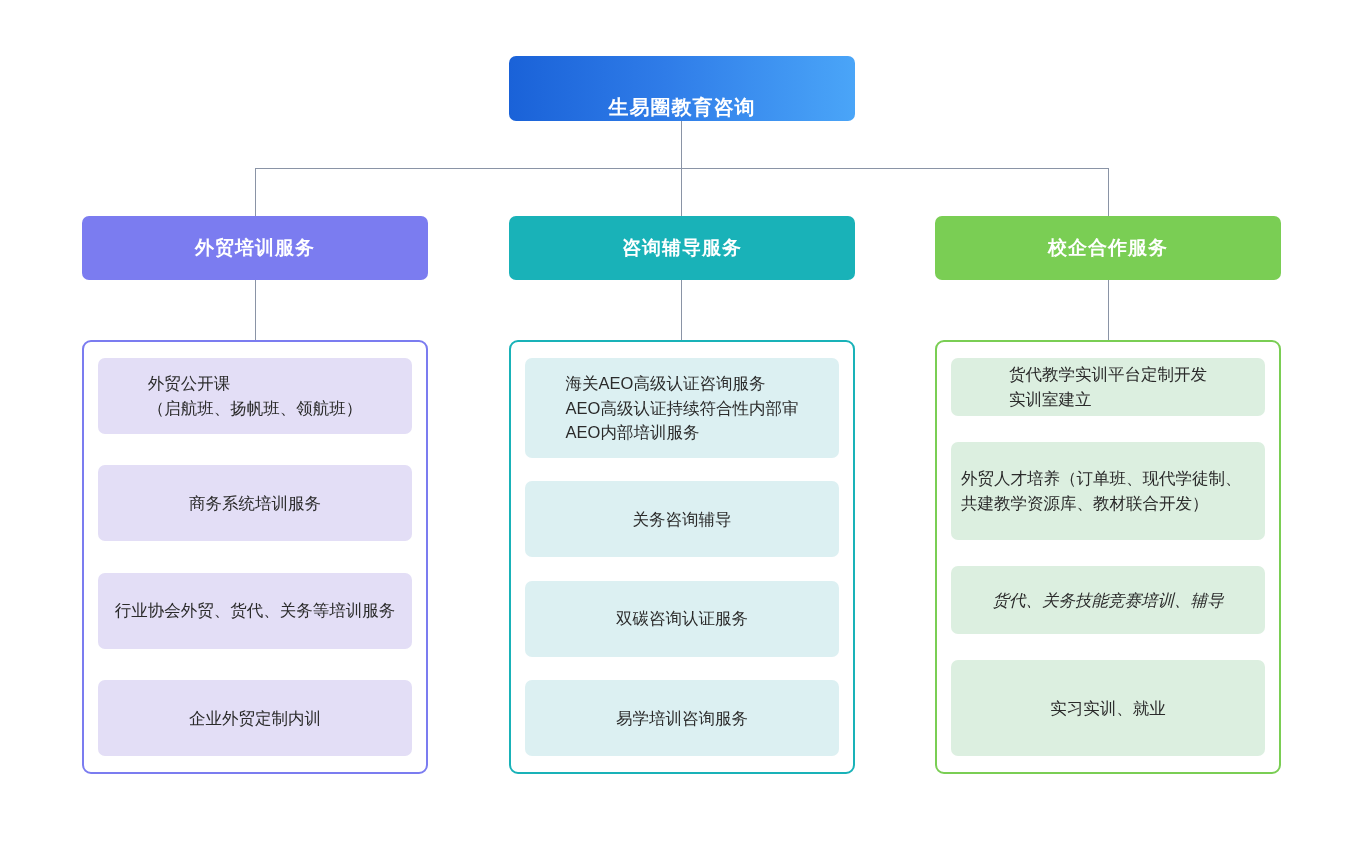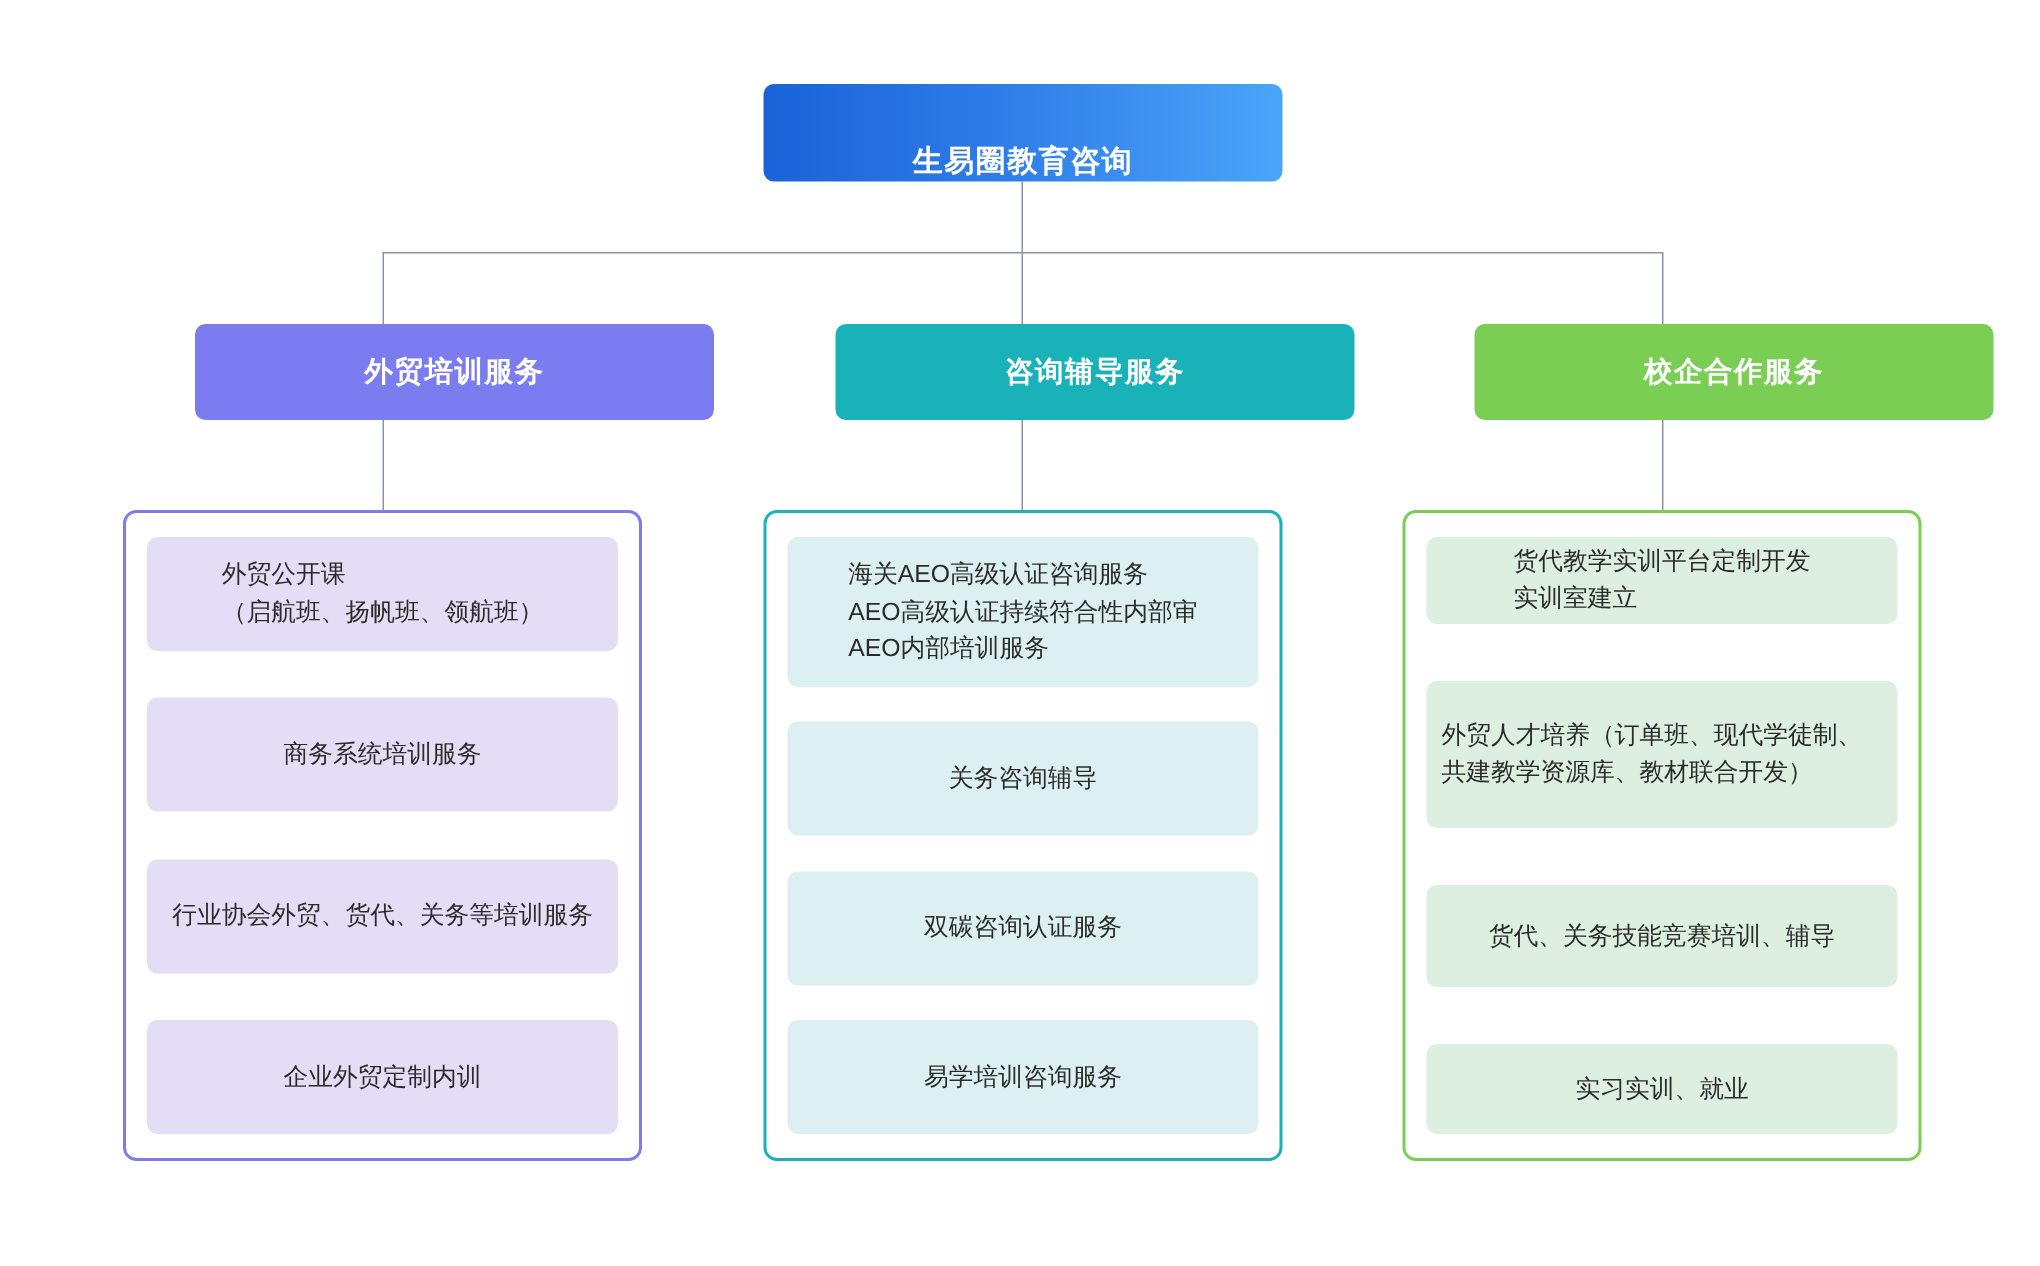--- a/index.html
+++ b/index.html
@@ -50,21 +50,20 @@
     font-weight: bold;
     letter-spacing: 1px;
   }
 
   
   .column {
     position: absolute;
     top: 216px;
     width: 346px;
     z-index: 3;
-    margin-left: 48px;
   }
   .col-left   { left: 82px; }
   .col-middle { left: 509px; }
   .col-right  { left: 935px; border-radius: 24px; }
 
   .branch-header {
     height: 64px;
     border-radius: 7px;
     display: flex;
     align-items: center;
@@ -126,22 +125,22 @@
   .box-left   .item:nth-child(3) { height: 76px; }
   .box-left   .item:nth-child(4) { height: 76px; }
 
   .box-middle .item:nth-child(1) { height: 100px; }
   .box-middle .item:nth-child(2) { height: 76px; }
   .box-middle .item:nth-child(3) { height: 76px; }
   .box-middle .item:nth-child(4) { height: 76px; }
 
   .box-right  .item:nth-child(1) { height: 58px; }
   .box-right  .item:nth-child(2) { height: 98px; }
-  .box-right  .item:nth-child(3) { height: 68px; }
-  .box-right  .item:nth-child(4) { height: 60px; }
+  .box-right  .item:nth-child(3) { height: 68px; font-style: italic; }
+  .box-right  .item:nth-child(4) { height: 96px; }
 </style>
 </head>
 <body>
 
 <div id="chart">
 
   <div class="conn conn-v" style="left:681px; top:121px; height:47px;"></div>
   <div class="conn conn-h" style="left:255px; top:168px; width:853px;"></div>
   <div class="conn conn-v" style="left:255px; top:168px; height:48px;"></div>
   <div class="conn conn-v" style="left:681px; top:168px; height:48px;"></div>

